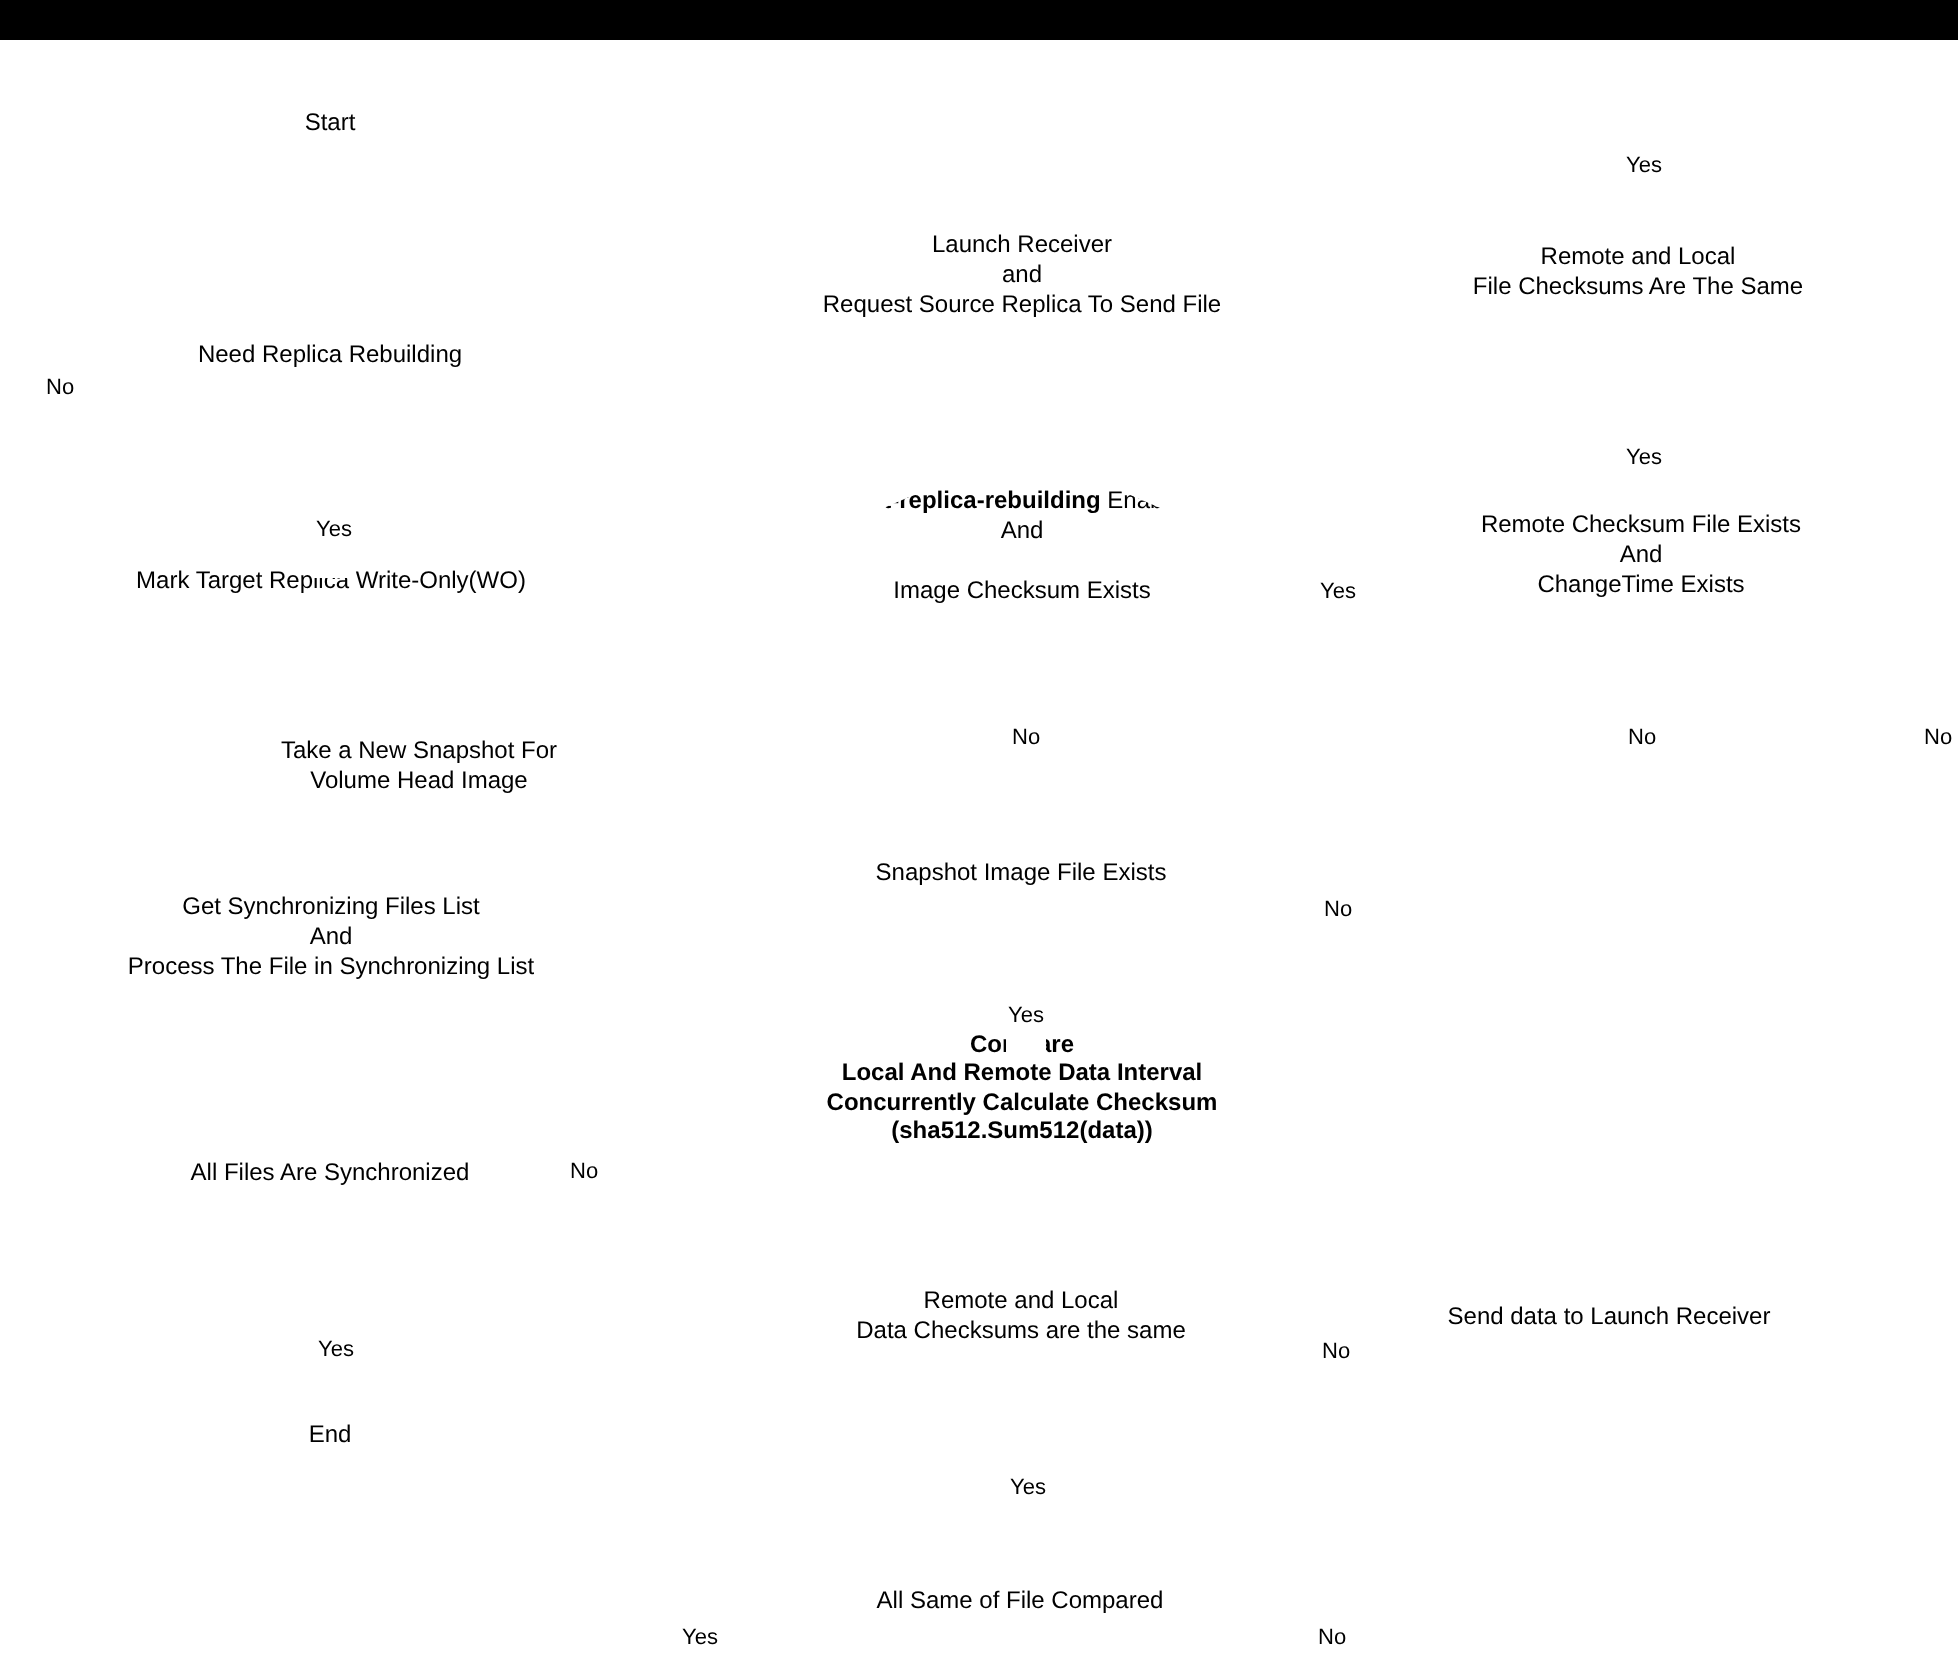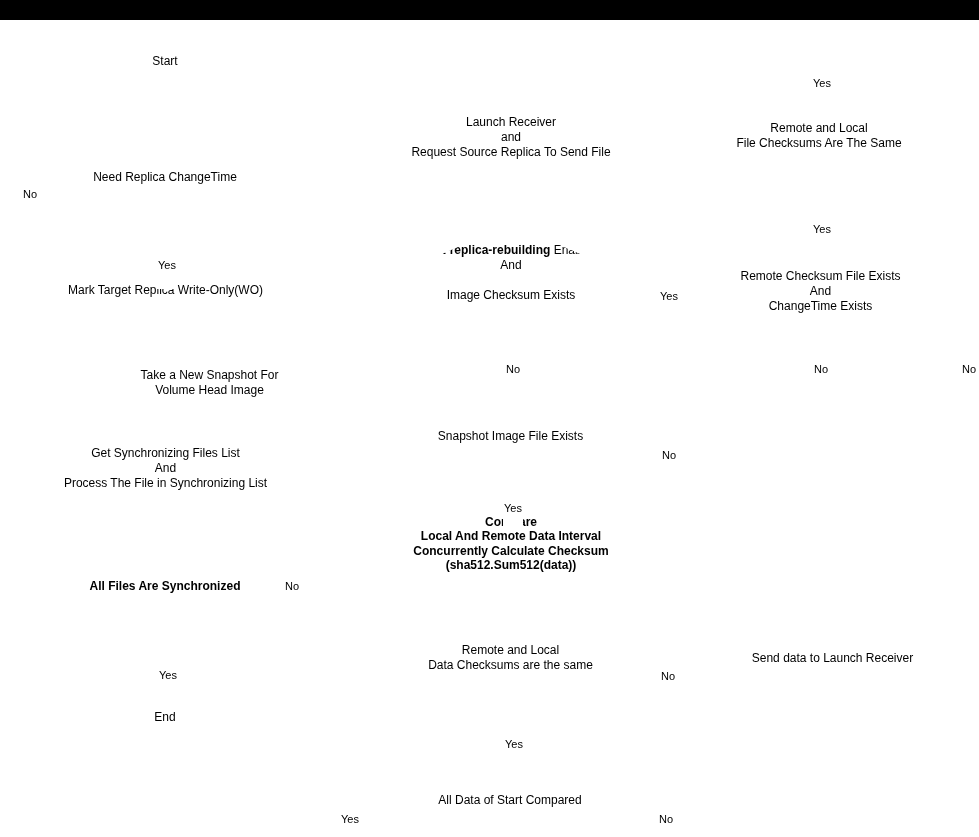--- a/index.html
+++ b/index.html
@@ -49,39 +49,39 @@
 </head>
 <body>
 
 <div class="canvas">
 
   <div class="node circle" style="left:125px; top:1px; width:80px; height:80px;">
     <div class="node-text">Start</div>
   </div>
 
   <div class="node diamond" style="left:45px; top:103px; width:240px; height:109px;">
-    <div class="node-text">Need Replica ChangeTime</div>
+    <div class="node-text">Need Replica Rebuilding</div>
   </div>
 
   <div class="node" style="left:56px; top:248px; width:219px; height:44px;">
     <div class="node-text">Mark Target Replica Write-Only(WO)</div>
   </div>
 
   <div class="node" style="left:56px; top:333px; width:219px; height:59px;padding-left:44px;">
     <div class="node-text">Take a New Snapshot For
 Volume Head Image</div>
   </div>
 
   <div class="node" style="left:56px; top:419px; width:219px; height:59px;">
     <div class="node-text">Get Synchronizing Files List
 And
 Process The File in Synchronizing List</div>
   </div>
 
-  <div class="node diamond" style="left:45px; top:512px; width:240px; height:108px;font-weight:bold;">
+  <div class="node diamond" style="left:45px; top:512px; width:240px; height:108px;">
     <div class="node-text">All Files Are Synchronized</div>
   </div>
 
   <div class="node" style="left:402px; top:88px; width:218px; height:58px;">
     <div class="node-text">Launch Receiver
 and
 Request Source Replica To Send File</div>
   </div>
 
   <div class="node circle" style="left:125px; top:657px; width:80px; height:80px;">
@@ -105,35 +105,35 @@
 Concurrently Calculate Checksum
 (sha512.Sum512(data))</div>
   </div>
 
   <div class="node diamond" style="left:382px; top:583px; width:257px; height:110px;">
     <div class="node-text">Remote and Local
 Data Checksums are the same</div>
   </div>
 
   <div class="node diamond" style="left:382px; top:727px; width:256px; height:107px;">
-    <div class="node-text">All Data of Start Compared</div>
+    <div class="node-text">All Same of File Compared</div>
   </div>
 
   <div class="node diamond" style="left:690px; top:61px; width:258px; height:110px;">
     <div class="node-text">Remote and Local
 File Checksums Are The Same</div>
   </div>
 
-  <div class="node diamond" style="left:690px; top:217px; width:261px; height:108px;">
+  <div class="node diamond" style="left:690px; top:203px; width:261px; height:108px;">
     <div class="node-text">Remote Checksum File Exists
 And
 ChangeTime Exists</div>
   </div>
 
-  <div class="node" style="left:722px; top:609px; width:221px; height:58px;">
+  <div class="node" style="left:694px; top:609px; width:221px; height:58px;">
     <div class="node-text">Send data to Launch Receiver</div>
   </div>
 
   <div class="edge-label" style="left:22px; top:151px;">No</div>
   <div class="edge-label" style="left:157px; top:222px;">Yes</div>
   <div class="edge-label" style="left:284px; top:543px;">No</div>
   <div class="edge-label" style="left:158px; top:632px;">Yes</div>
   <div class="edge-label" style="left:659px; top:253px;">Yes</div>
   <div class="edge-label" style="left:505px; top:326px;">No</div>
   <div class="edge-label" style="left:661px; top:412px;">No</div>

